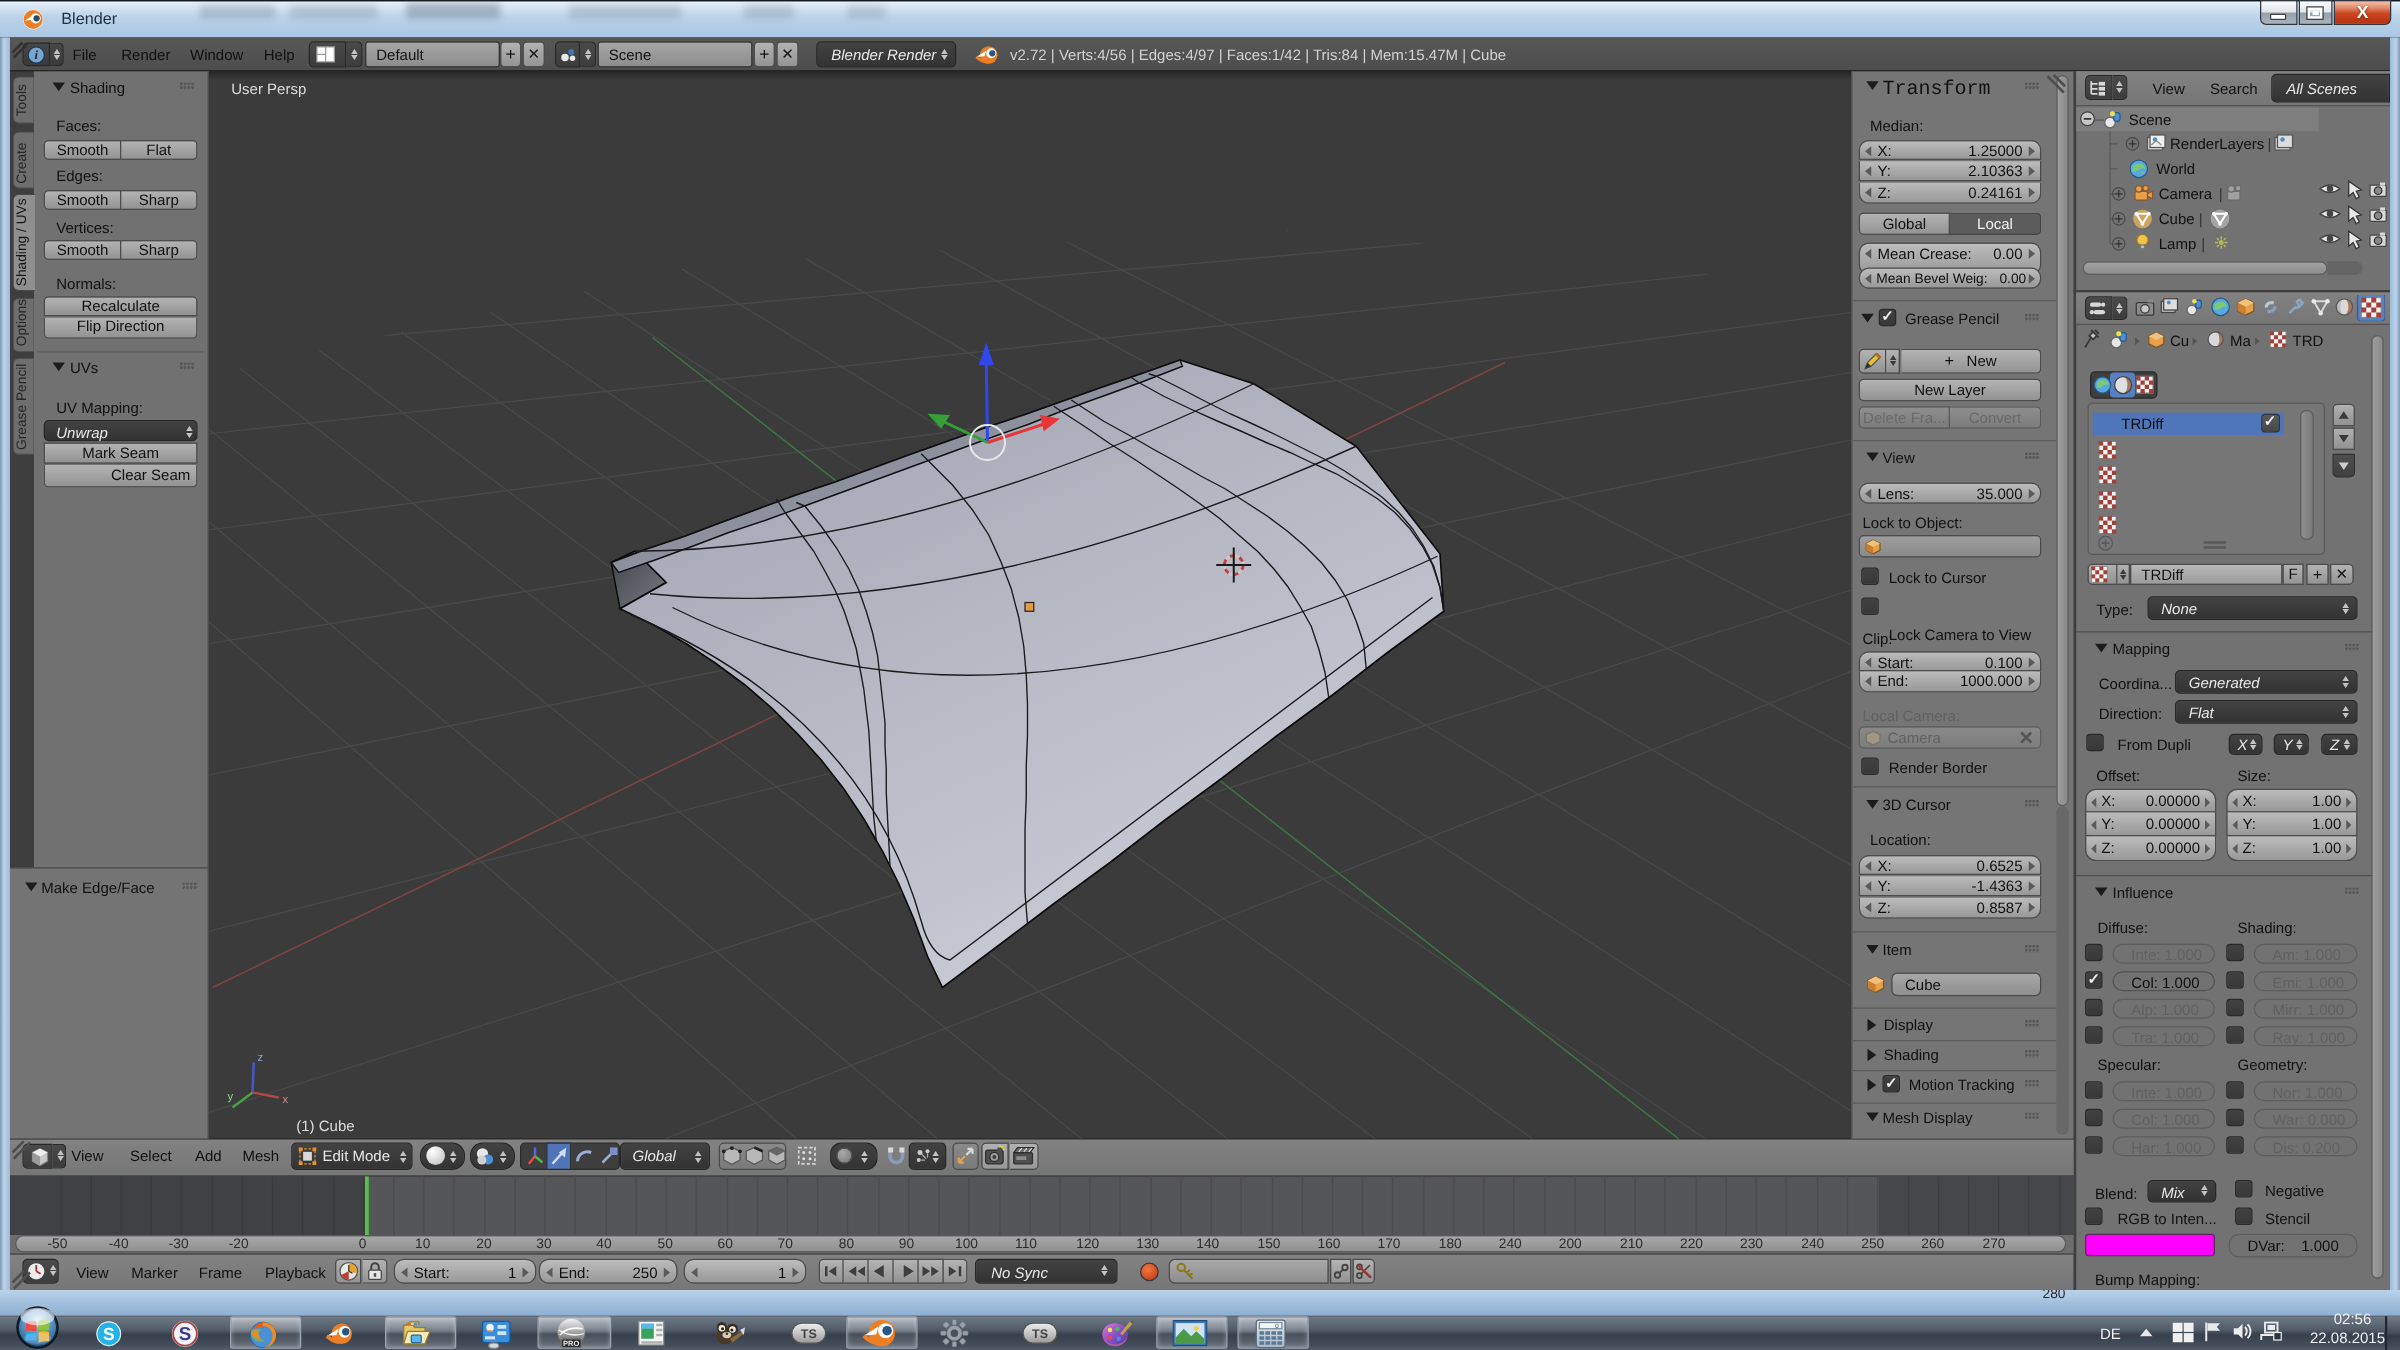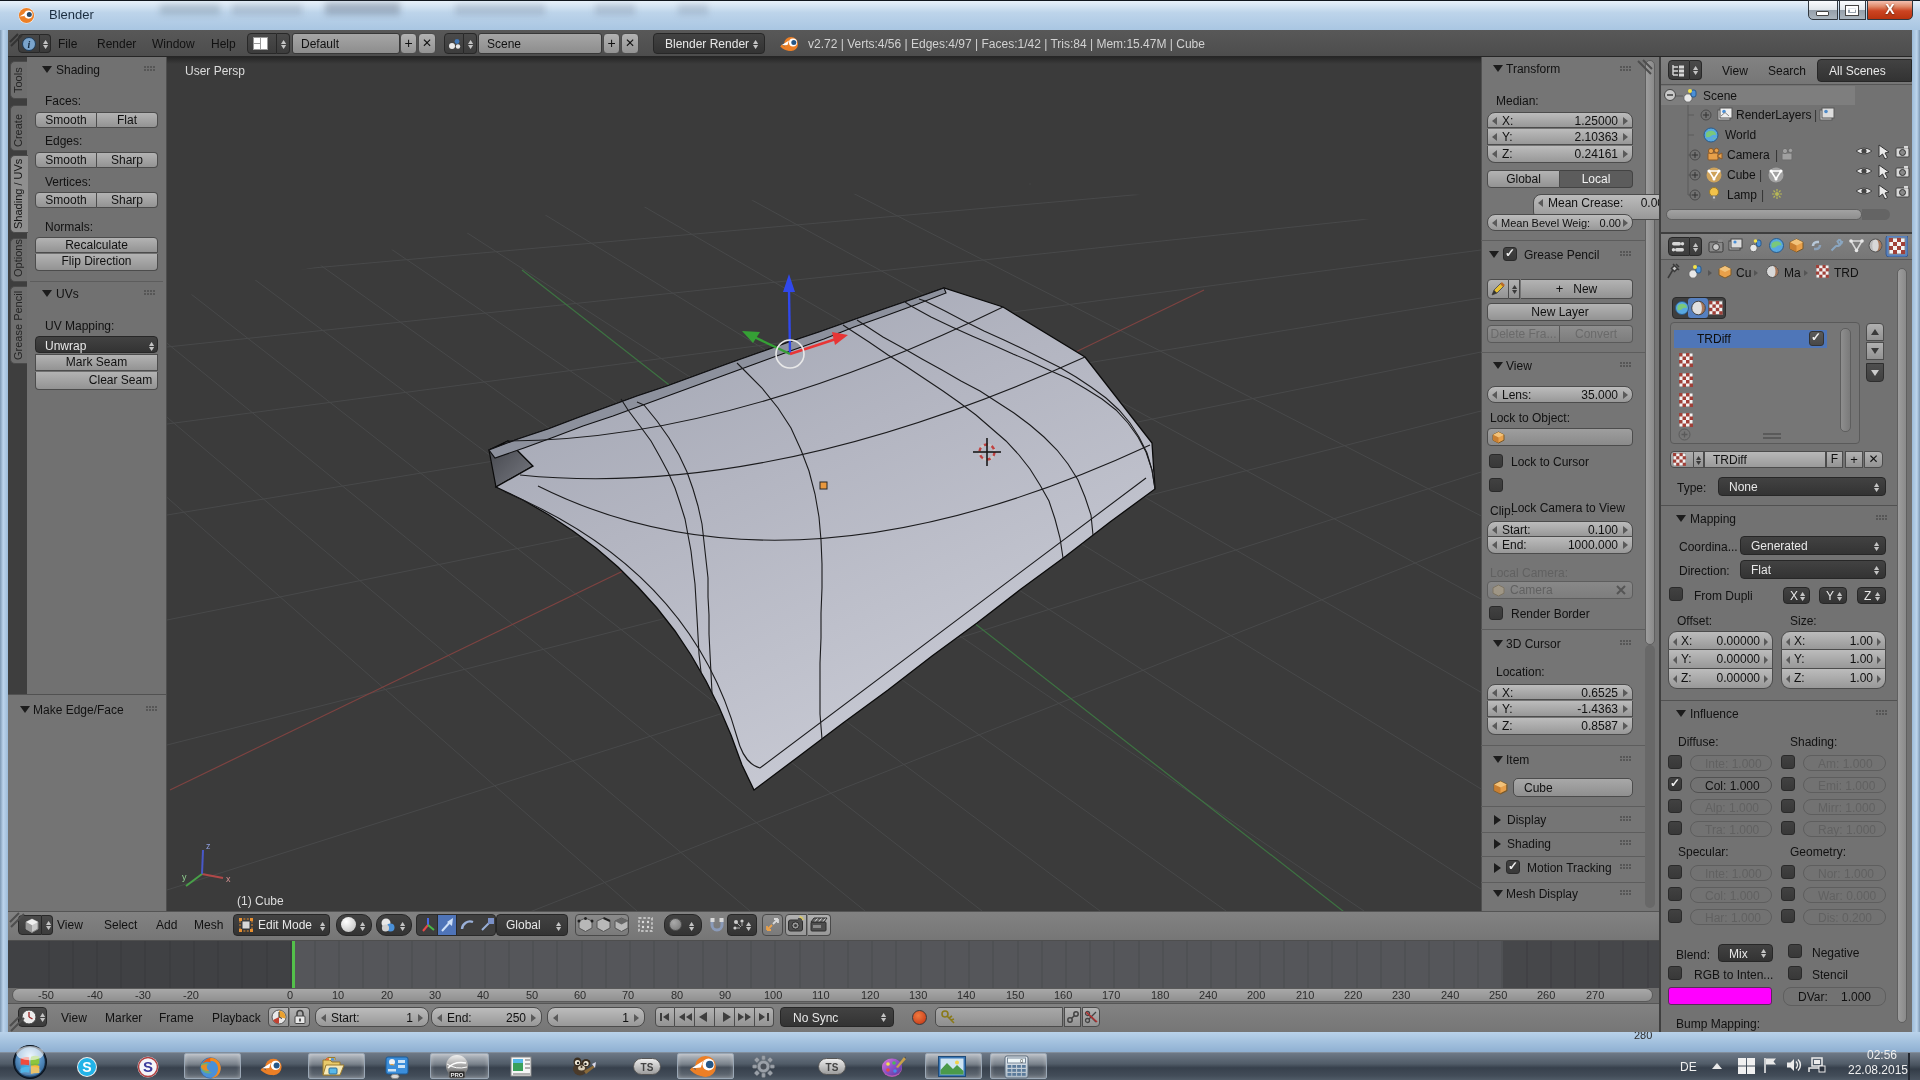--- a/index.html
+++ b/index.html
@@ -12,21 +12,21 @@
 #brdB{left:0;top:1032px;width:1920px;height:20px;background:linear-gradient(#b9d2ea,#a3c1de 50%,#8fb0d2);}
 #taskbar{left:0;top:1052px;width:1920px;height:28px;background:linear-gradient(#6e7987,#515c68 40%,#37404c 55%,#434d59 85%,#515c68);border-top:1px solid #828e9c;}
 .tbBox{top:1053px;height:26px;border:1px solid #9aa7b5;border-radius:2px;background:linear-gradient(rgba(255,255,255,.50),rgba(255,255,255,.22) 45%,rgba(255,255,255,.08) 55%,rgba(255,255,255,.18));box-shadow:inset 0 0 4px rgba(255,255,255,.35);}
 
 .lbl{position:absolute;color:#111;white-space:nowrap;}
 .wlbl{position:absolute;color:#d9d9d9;white-space:nowrap;}
 .glbl{position:absolute;color:#616161;white-space:nowrap;}
 .btn{position:absolute;background:linear-gradient(#b3b3b3,#939393);border:1px solid #4c4c4c;border-radius:4px;color:#101010;text-align:center;}
 .btnsel{position:absolute;background:#5c5c5c;border:1px solid #434343;border-radius:4px;color:#f2f2f2;text-align:center;}
 .fld{position:absolute;background:linear-gradient(#bcbcbc,#989898);border:1px solid #4c4c4c;border-radius:8px;color:#101010;}
-.fldD{position:absolute;background:linear-gradient(#424242,#333333);border:1px solid #272727;border-radius:4px;color:#e8e8e8;}
+.fldD{position:absolute;background:linear-gradient(#424242,#333333);border:1px solid #272727;border-radius:4px;color:#e8e8e8;font-style:italic;}
 .chk{position:absolute;width:14px;height:14px;background:linear-gradient(#414141,#383838);border:1px solid #2a2a2a;border-radius:3px;}
 .ckm{position:absolute;color:#f0f0f0;font-size:12px;font-weight:bold;}
 .hsep{position:absolute;height:1px;background:#5d5d5d;}
 .grip{position:absolute;width:12px;height:6px;background-image:radial-gradient(circle at 1px 1px,#565656 1px,transparent 1.2px);background-size:3px 3px;}
 .tri{position:absolute;width:0;height:0;}
 .updn{position:absolute;color:#c4c4c4;font-size:7px;line-height:5px;letter-spacing:0;transform:scaleX(1.25);}
 </style></head>
 <body>
 
 <div class="abs" id="titlebar"></div>
@@ -558,21 +558,21 @@
     <circle cx="3.5" cy="10.5" r="2" fill="none" stroke="#444" stroke-width="1.3"></circle>
     <circle cx="3.5" cy="3.5" r="2" fill="none" stroke="#444" stroke-width="1.3"></circle>
     <path d="M5 5 L12 12 M5 9 L12 2" stroke="#444" stroke-width="1.3"></path>
     <path d="M2 2 L13 12" stroke="#b03030" stroke-width="1.6"></path>
   </svg>
 
 <div class="abs" style="left:1481px;top:57px;width:178px;height:854px;background:#757575;border-left:1px solid #505050;"></div>
 <div class="abs" style="left:1645px;top:60px;width:10px;height:585px;background:linear-gradient(90deg,#9e9e9e,#8a8a8a);border:1px solid #5f5f5f;border-radius:5px;"></div>
 <div class="abs" style="left:1645px;top:645px;width:10px;height:263px;background:#686868;border-radius:5px;"></div>
 <div class="tri" style="left:1493px;top:65px;border-left:5px solid transparent;border-right:5px solid transparent;border-top:7px solid #1c1c1c;"></div>
-<div class="lbl" style="left:1506px;top:62px;font-size:12px;">Transform</div>
+<div class="lbl" style="left:1506px;top:62px;font-size:16px;font-family:Liberation Mono, monospace;">Transform</div>
 <div class="grip" style="left:1620px;top:66px;"></div>
 <div class="lbl" style="left:1496px;top:94px;">Median:</div>
 <div class="fld" style="left:1487px;top:112px;width:146px;height:16px;border-radius:8px 8px 0 0;">
     <span style="position:absolute;left:14px;top:1px;">X:</span>
     <span style="position:absolute;right:14px;top:1px;">1.25000</span>
     <span class="tri" style="left:4px;top:4px;border-top:4px solid transparent;border-bottom:4px solid transparent;border-right:5px solid #5a5a5a;"></span>
     <span class="tri" style="right:4px;top:4px;border-top:4px solid transparent;border-bottom:4px solid transparent;border-left:5px solid #5a5a5a;"></span>
   </div>
 <div class="fld" style="left:1487px;top:129px;width:146px;height:16px;border-radius:0;border-top:none;">
     <span style="position:absolute;left:14px;top:1px;">Y:</span>
@@ -581,21 +581,21 @@
     <span class="tri" style="right:4px;top:4px;border-top:4px solid transparent;border-bottom:4px solid transparent;border-left:5px solid #5a5a5a;"></span>
   </div>
 <div class="fld" style="left:1487px;top:146px;width:146px;height:17px;border-radius:0 0 8px 8px;border-top:none;">
     <span style="position:absolute;left:14px;top:1px;">Z:</span>
     <span style="position:absolute;right:14px;top:1px;">0.24161</span>
     <span class="tri" style="left:4px;top:4px;border-top:4px solid transparent;border-bottom:4px solid transparent;border-right:5px solid #5a5a5a;"></span>
     <span class="tri" style="right:4px;top:4px;border-top:4px solid transparent;border-bottom:4px solid transparent;border-left:5px solid #5a5a5a;"></span>
   </div>
 <div class="btn" style="left:1487px;top:170px;width:73px;height:18px;line-height:16px;border-radius:4px 0 0 4px;">Global</div>
 <div class="btnsel" style="left:1560px;top:170px;width:73px;height:18px;line-height:16px;border-left:none;border-radius:0 4px 4px 0;">Local</div>
-<div class="fld" style="left:1533px;top:194px;width:146px;height:26px;">
+<div class="fld" style="left:1487px;top:194px;width:146px;height:26px;">
     <span style="position:absolute;left:14px;top:1px;">Mean Crease:</span>
     <span style="position:absolute;right:14px;top:1px;">0.00</span>
     <span class="tri" style="left:4px;top:4px;border-top:4px solid transparent;border-bottom:4px solid transparent;border-right:5px solid #5a5a5a;"></span>
     <span class="tri" style="right:4px;top:4px;border-top:4px solid transparent;border-bottom:4px solid transparent;border-left:5px solid #5a5a5a;"></span>
   </div>
 <div class="fld" style="left:1487px;top:214px;width:146px;height:17px;font-size:11px;">
     <span style="position:absolute;left:13px;top:2px;">Mean Bevel Weig:</span>
     <span style="position:absolute;right:11px;top:2px;">0.00</span>
     <span class="tri" style="left:4px;top:4px;border-top:4px solid transparent;border-bottom:4px solid transparent;border-right:5px solid #5a5a5a;"></span>
     <span class="tri" style="right:4px;top:4px;border-top:4px solid transparent;border-bottom:4px solid transparent;border-left:5px solid #5a5a5a;"></span>

